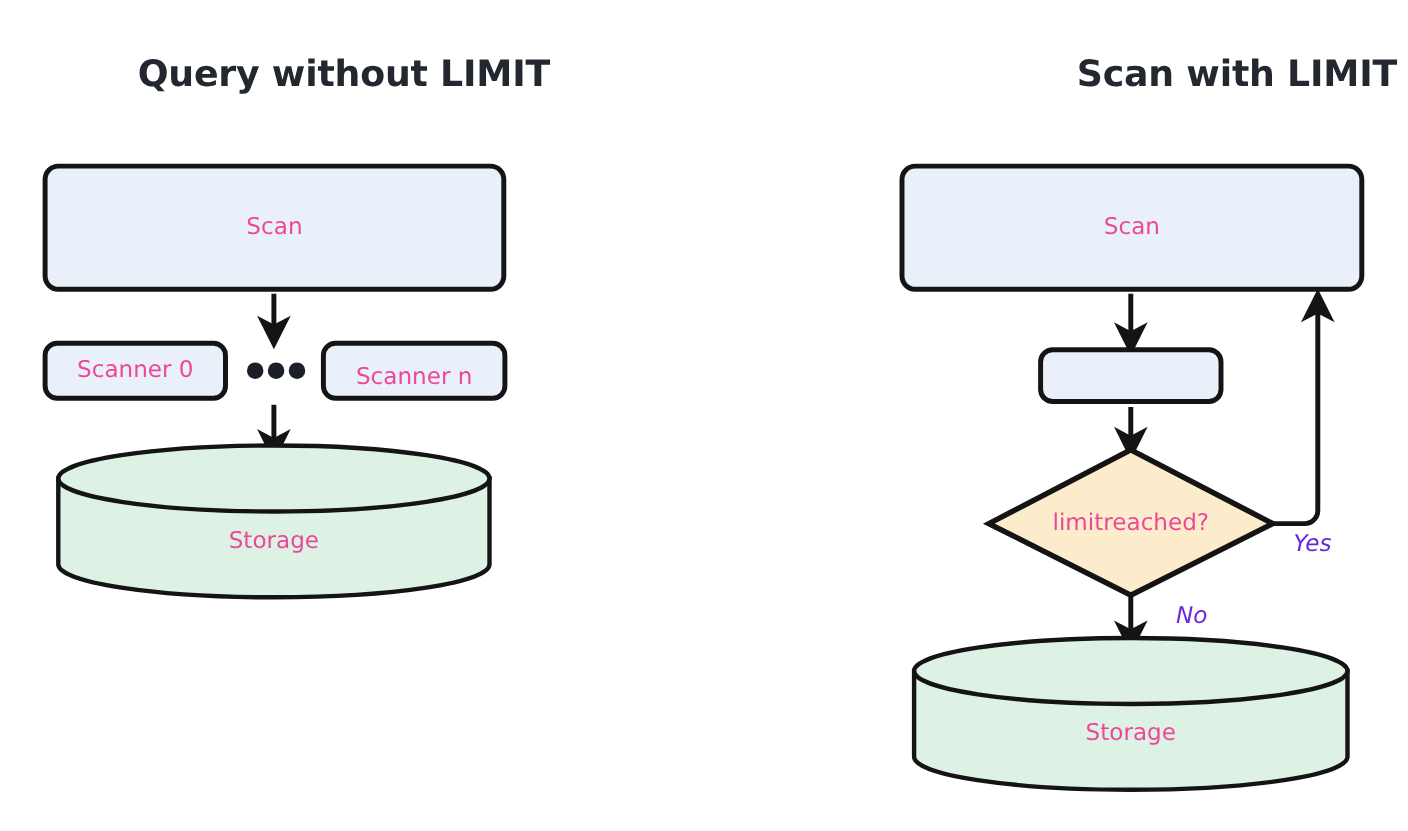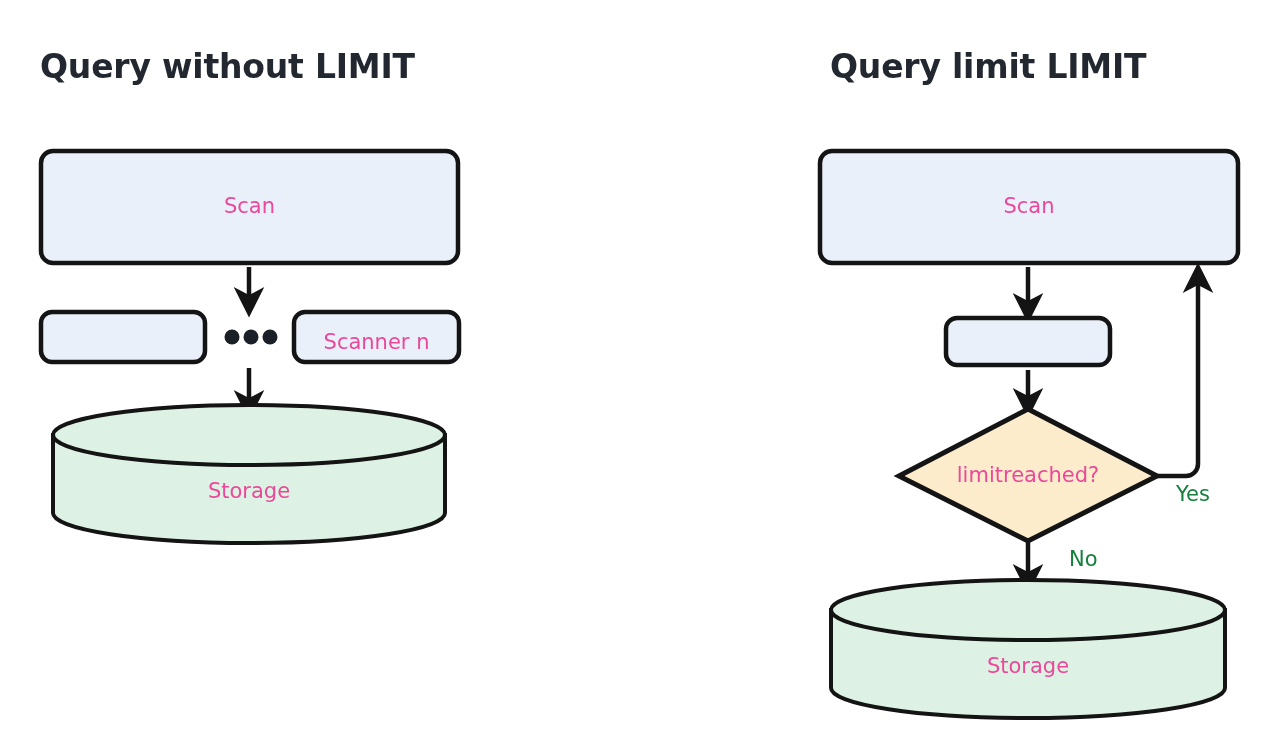--- a/index.html
+++ b/index.html
@@ -17,27 +17,26 @@
     color: #22262e;
   }
   .canvas {
     position: absolute;
     inset: 0;
     width: 1280px;
     height: 755px;
   }
   .panel-title {
     position: absolute;
-    text-align: left;
+    text-align: right;
     font-weight: bold;
     font-size: 33px;
     letter-spacing: -0.2px;
     color: #232830;
     white-space: nowrap;
-    padding-left: 40px;
   }
   #title-left  { left: 0px;   top: 47px; width: 500px; }
   #title-right { left: 790px; top: 47px; width: 480px; }
 
   .svg-layer {
     position: absolute;
     left: 0;
     top: 0;
     width: 1280px;
     height: 755px;
@@ -49,31 +48,32 @@
     justify-content: center;
     text-align: center;
     font-size: 21px;
     color: #ec4899;
     line-height: 1.22;
     pointer-events: none;
   }
   .edge-label {
     position: absolute;
     font-size: 21px;
-    color: #15803d;
+    color: #6d28d9;
     white-space: nowrap;
+    font-style: italic;
   }
 </style>
 </head>
 <body>
 
 <div class="canvas">
 
   <div class="panel-title" id="title-left">Query without LIMIT</div>
-  <div class="panel-title" id="title-right">Query limit LIMIT</div>
+  <div class="panel-title" id="title-right">Scan with LIMIT</div>
 
   <svg class="svg-layer" viewBox="0 0 1280 755" xmlns="http://www.w3.org/2000/svg">
     <defs>
       <marker id="arrowhead" markerWidth="8" markerHeight="8" refX="4.6" refY="4" orient="auto" markerUnits="strokeWidth">
         <path d="M0.6,0.6 L7.4,4 L0.6,7.4 L2.4,4 Z" fill="#141414"></path>
       </marker>
     </defs>
 
     <rect x="41" y="151" width="417" height="112" rx="12" ry="12" fill="#eaf0fa" stroke="#141414" stroke-width="4.5"></rect>
 
@@ -111,20 +111,21 @@
     <line x1="1028" y1="541" x2="1028" y2="582" stroke="#141414" stroke-width="4.5" marker-end="url(#arrowhead)"></line>
 
     <g>
       <path d="M831,610 L831,688 A197,30 0 0 0 1225,688 L1225,610 Z" fill="#ddf2e4" stroke="#141414" stroke-width="4"></path>
       <ellipse cx="1028" cy="610" rx="197" ry="30" fill="#ddf2e4" stroke="#141414" stroke-width="4"></ellipse>
     </g>
   </svg>
 
   <div class="node-label" style="left:41px;  top:151px; width:417px; height:112px;">Scan</div>
 
+  <div class="node-label" style="left:41px;  top:312px; width:164px; height:50px;">Scanner 0</div>
 
   <div class="node-label" style="left:294px; top:318px; width:165px; height:50px;">Scanner n</div>
 
   <div class="node-label" style="left:53px;  top:460px; width:392px; height:64px;">Storage</div>
 
   <div class="node-label" style="left:820px; top:151px; width:418px; height:112px;">Scan</div>
 
 
   <div class="node-label" style="left:949px; top:440px; width:158px; height:72px; flex-direction:row;">
     <span>limit</span>

